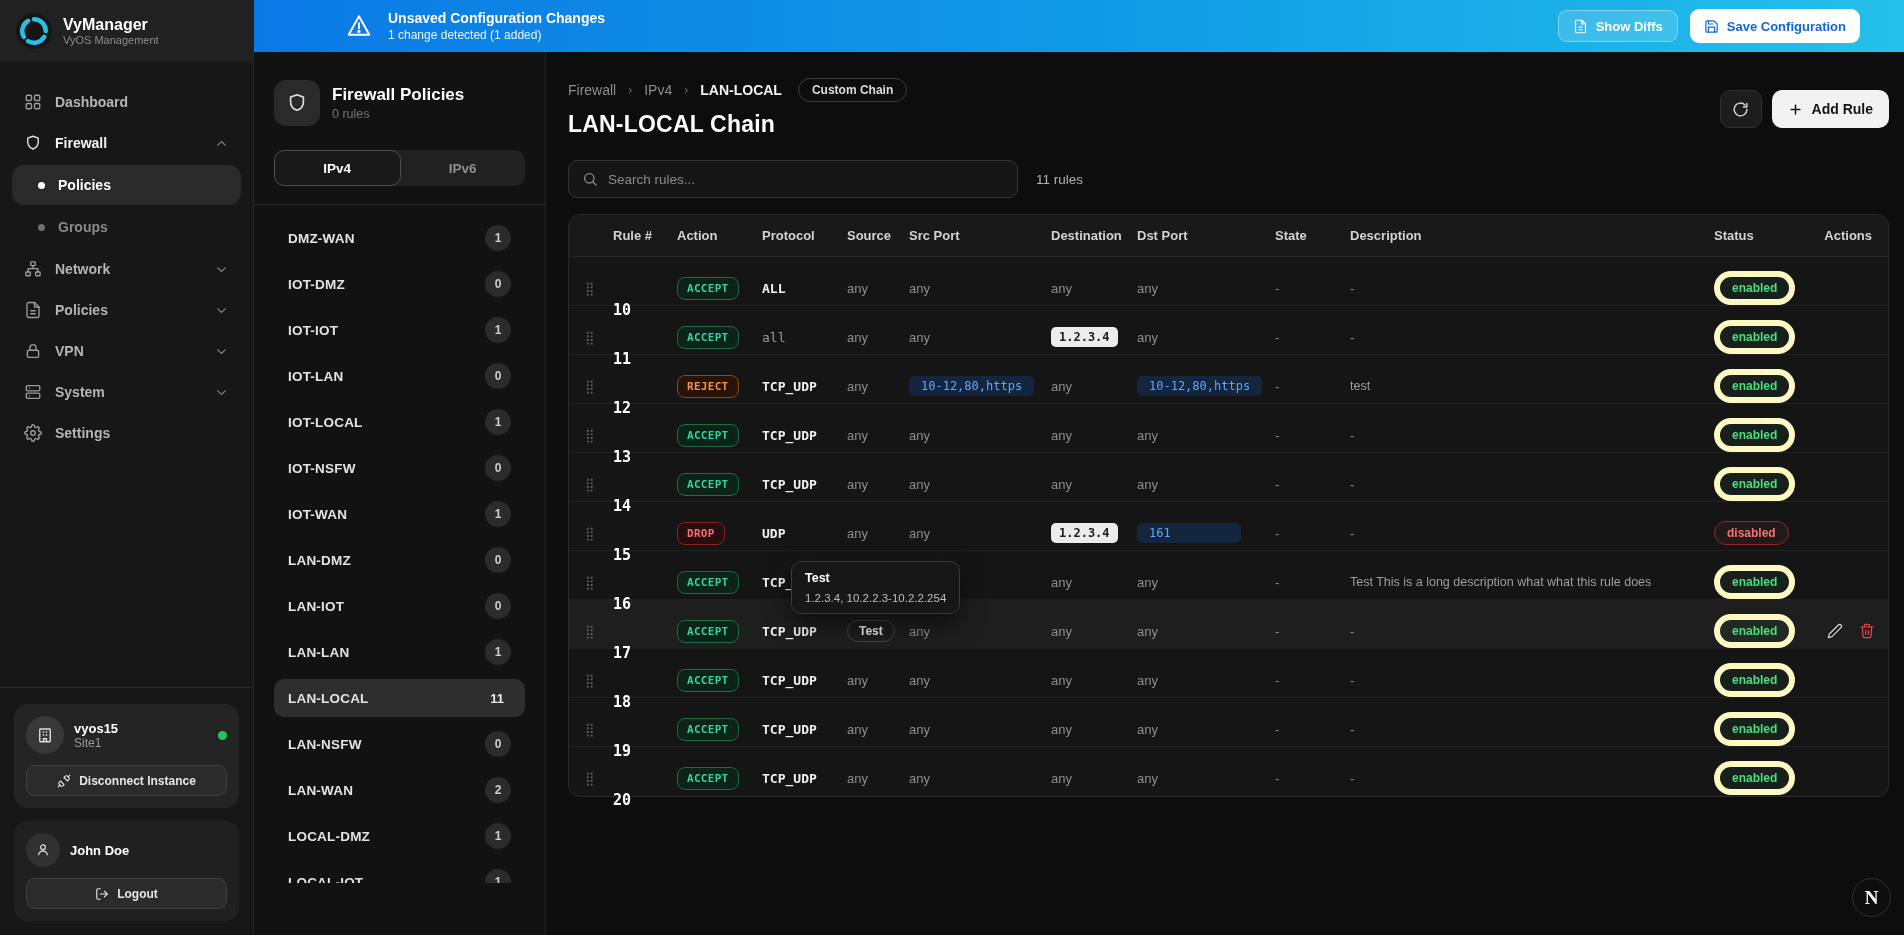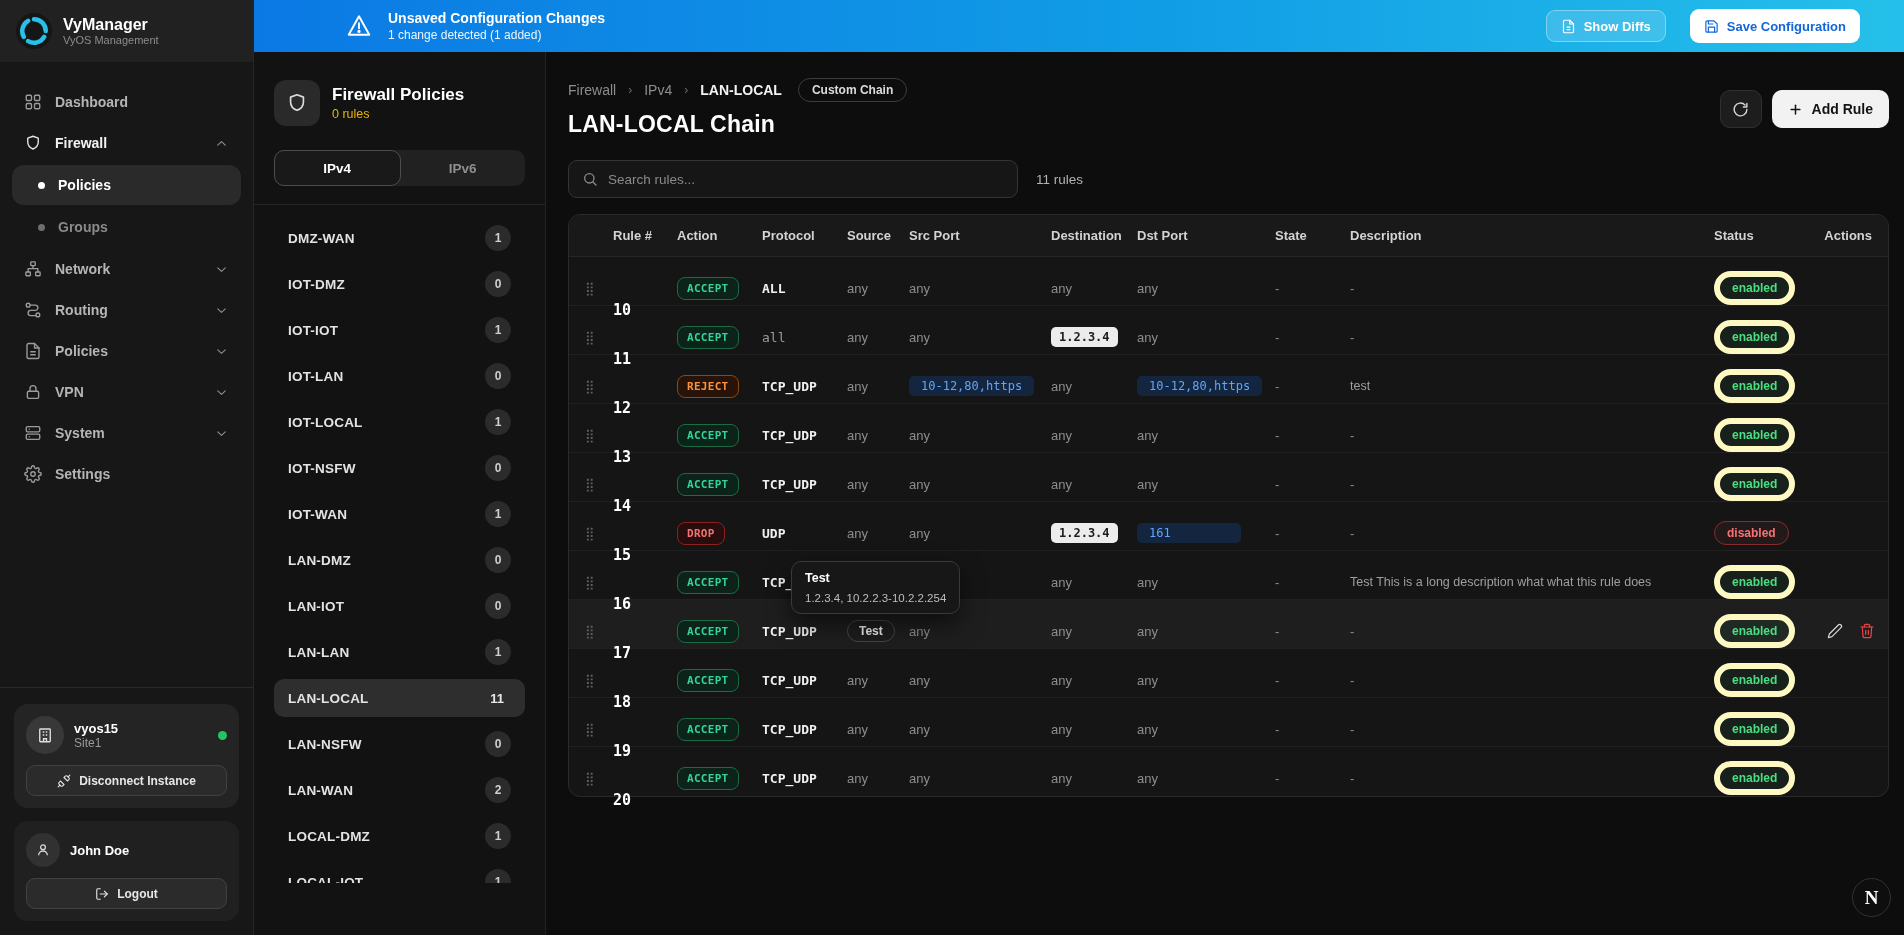--- a/index.html
+++ b/index.html
@@ -43,34 +43,34 @@
   .user-avatar { width:34px; height:34px; border-radius:50%; background:#313131; display:flex; align-items:center; justify-content:center; color:#d8d8d8; }
   .user-name { font-size:13px; font-weight:700; color:#fff; }
 
   
   .right-col { flex:1; display:flex; flex-direction:column; min-width:0; }
   .banner { height:52px; flex:0 0 auto; background:linear-gradient(90deg,#0b79e4 0%,#119de6 55%,#25c0ea 100%);
     display:flex; align-items:center; padding:0 44px 0 92px; color:#fff; }
   .banner-ico { margin-right:16px; display:flex; }
   .banner-title { font-size:14px; font-weight:700; line-height:1.25;text-align:center; }
   .banner-sub { font-size:12px; opacity:.92; }
-  .banner-actions { margin-left:auto; display:flex; gap:24px; align-items:center; }
+  .banner-actions { margin-left:auto; display:flex; gap:12px; align-items:center; }
   .btn-ghost { height:32px; padding:0 14px; border-radius:9px; background:rgba(255,255,255,.15);
     border:1px solid rgba(255,255,255,.35); color:#fff; font-size:13px; font-weight:700; display:flex; align-items:center; gap:8px; }
   .btn-white { height:34px; padding:0 14px; border-radius:9px; background:#fff; border:none; color:#1266d8;
     font-size:13px; font-weight:700; display:flex; align-items:center; gap:8px; }
 
   .content-row { flex:1; display:flex; min-height:0; }
 
   
   .chains-panel { width:292px; flex:0 0 auto; background:#121212; border-right:1px solid #232323; padding:28px 20px 0; overflow:hidden; }
   .panel-head { display:flex; align-items:center; gap:12px; }
   .panel-tile { width:46px; height:46px; border-radius:12px; background:#2a2a2a; display:flex; align-items:center; justify-content:center; color:#dcdcdc; }
   .panel-title { font-size:17px; font-weight:700; color:#fff; }
-  .panel-sub { font-size:12.5px; color:#eab308; margin-top:2px; }
+  .panel-sub { font-size:12.5px; color:#737373; margin-top:2px; }
   .toggle { margin-top:24px; height:36px; background:#212121; border-radius:10px; display:flex; }
   .seg { flex:1; display:flex; align-items:center; justify-content:center; border-radius:10px;
     font-size:13.5px; font-weight:700; color:#8f8f8f; }
   .seg.active { background:#191919; border:1px solid #4d4d4d; color:#fff; }
   .panel-div { height:1px; background:#262626; margin:18px -20px 0; }
   .chain-list { margin-top:14px; height:664px; overflow:hidden; }
   .chain-item { height:38px; margin-bottom:8px; border-radius:10px; display:flex; align-items:center;
     justify-content:space-between; padding:0 14px; }
   .chain-item.active { background:#2e2e2e; }
   .chain-name { font-size:13.5px; font-weight:700; color:#e3e3e3; letter-spacing:.2px; }
@@ -206,35 +206,20 @@
           <span>Network</span>
           <span class="chev">
             <svg width="15" height="15" viewBox="0 0 24 24" fill="none" stroke="currentColor" stroke-width="1.8" stroke-linecap="round" stroke-linejoin="round">
               <polyline points="6 9.5 12 15 18 9.5"></polyline>
             </svg>
           </span>
         </div>
         <div class="nav-item">
           <span class="nav-ico" style="display:flex">
             <svg width="18" height="18" viewBox="0 0 24 24" fill="none" stroke="currentColor" stroke-width="1.8" stroke-linecap="round" stroke-linejoin="round">
-              <circle cx="5.5" cy="5.5" r="2.5"></circle>
-              <circle cx="18.5" cy="18.5" r="2.5"></circle>
-              <path d="M8 5.5h7a3.5 3.5 0 0 1 0 7H9a3.5 3.5 0 0 0 0 7h7"></path>
-            </svg>
-          </span>
-          <span>Routing</span>
-          <span class="chev">
-            <svg width="15" height="15" viewBox="0 0 24 24" fill="none" stroke="currentColor" stroke-width="1.8" stroke-linecap="round" stroke-linejoin="round">
-              <polyline points="6 9.5 12 15 18 9.5"></polyline>
-            </svg>
-          </span>
-        </div>
-        <div class="nav-item">
-          <span class="nav-ico" style="display:flex">
-            <svg width="18" height="18" viewBox="0 0 24 24" fill="none" stroke="currentColor" stroke-width="1.8" stroke-linecap="round" stroke-linejoin="round">
               <path d="M14 2H6a2 2 0 0 0-2 2v16a2 2 0 0 0 2 2h12a2 2 0 0 0 2-2V8Z"></path>
               <path d="M14 2v6h6"></path>
               <path d="M9 13h6M9 17h6"></path>
             </svg>
           </span>
           <span>Policies</span>
           <span class="chev">
             <svg width="15" height="15" viewBox="0 0 24 24" fill="none" stroke="currentColor" stroke-width="1.8" stroke-linecap="round" stroke-linejoin="round">
               <polyline points="6 9.5 12 15 18 9.5"></polyline>
             </svg>

